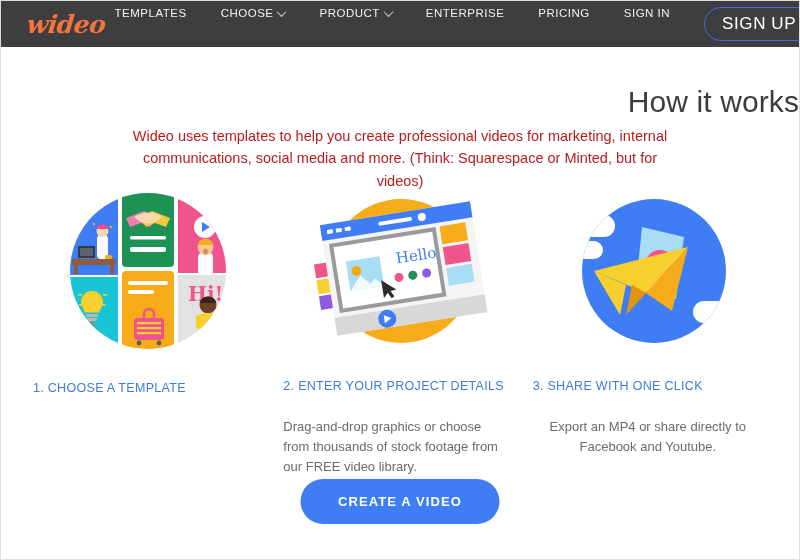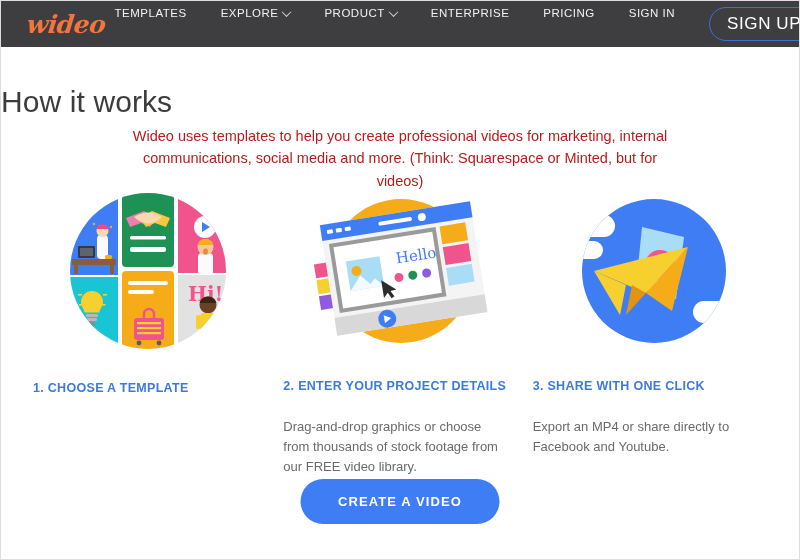--- a/index.html
+++ b/index.html
@@ -86,21 +86,21 @@
     background: transparent;
     cursor: pointer;
     white-space: nowrap;
   }
 
   
   #headline {
     position: absolute;
     top: 84px; left: 0;
     width: 798px;
-    text-align: left;
+    text-align: right;
     font-size: 30px;
     font-weight: 400;
     color: #3c3c3c;
     letter-spacing: 0.1px;
   }
 
   #subheadline {
     position: absolute;
     top: 124px; left: 50%;
     transform: translateX(-50%);
@@ -125,38 +125,38 @@
     display: flex;
     align-items: center;
     justify-content: center;
   }
   .art-wrap svg { display: block; }
 
   .step-title {
     margin-top: 28px;
     padding-left: 12px;
     font-size: 12.5px;
-    font-weight: 700;
+    font-weight: 400;
     color: #3d7ae0;
     letter-spacing: 0.3px;
   }
   .step-1 .step-title { padding-left: 12px; }
   .step-2 .step-title { padding-left: 9px; }
   .step-3 .step-title { padding-left: 5px; }
 
   .step-body {
     margin-top: 24px;
     padding-left: 12px;
     padding-right: 18px;
     font-size: 13px;
     line-height: 1.55;
     color: #6b6b6b;
   }
   .step-2 .step-body { padding-left: 9px; }
-  .step-3 .step-body { padding-left: 5px; }
+  .step-3 .step-body { padding-left: 5px; text-align: center; }
   .step-1 .step-title { margin-top: 30px; }
 
   
   #cta {
     position: absolute;
     left: 50%;
     top: 478px;
     transform: translateX(-50%);
     width: 199px;
     height: 45px;
@@ -180,21 +180,21 @@
 
     <div id="logo">wideo</div>
 
     <nav id="nav-links">
 
       <div class="nav-item">
         <span>TEMPLATES</span>
       </div>
 
       <div class="nav-item">
-        <span>EXPLORE</span>
+        <span>CHOOSE</span>
         <span class="chev"></span>
       </div>
 
       <div class="nav-item">
         <span>PRODUCT</span>
         <span class="chev"></span>
       </div>
 
       <div class="nav-item">
         <span>ENTERPRISE</span>

